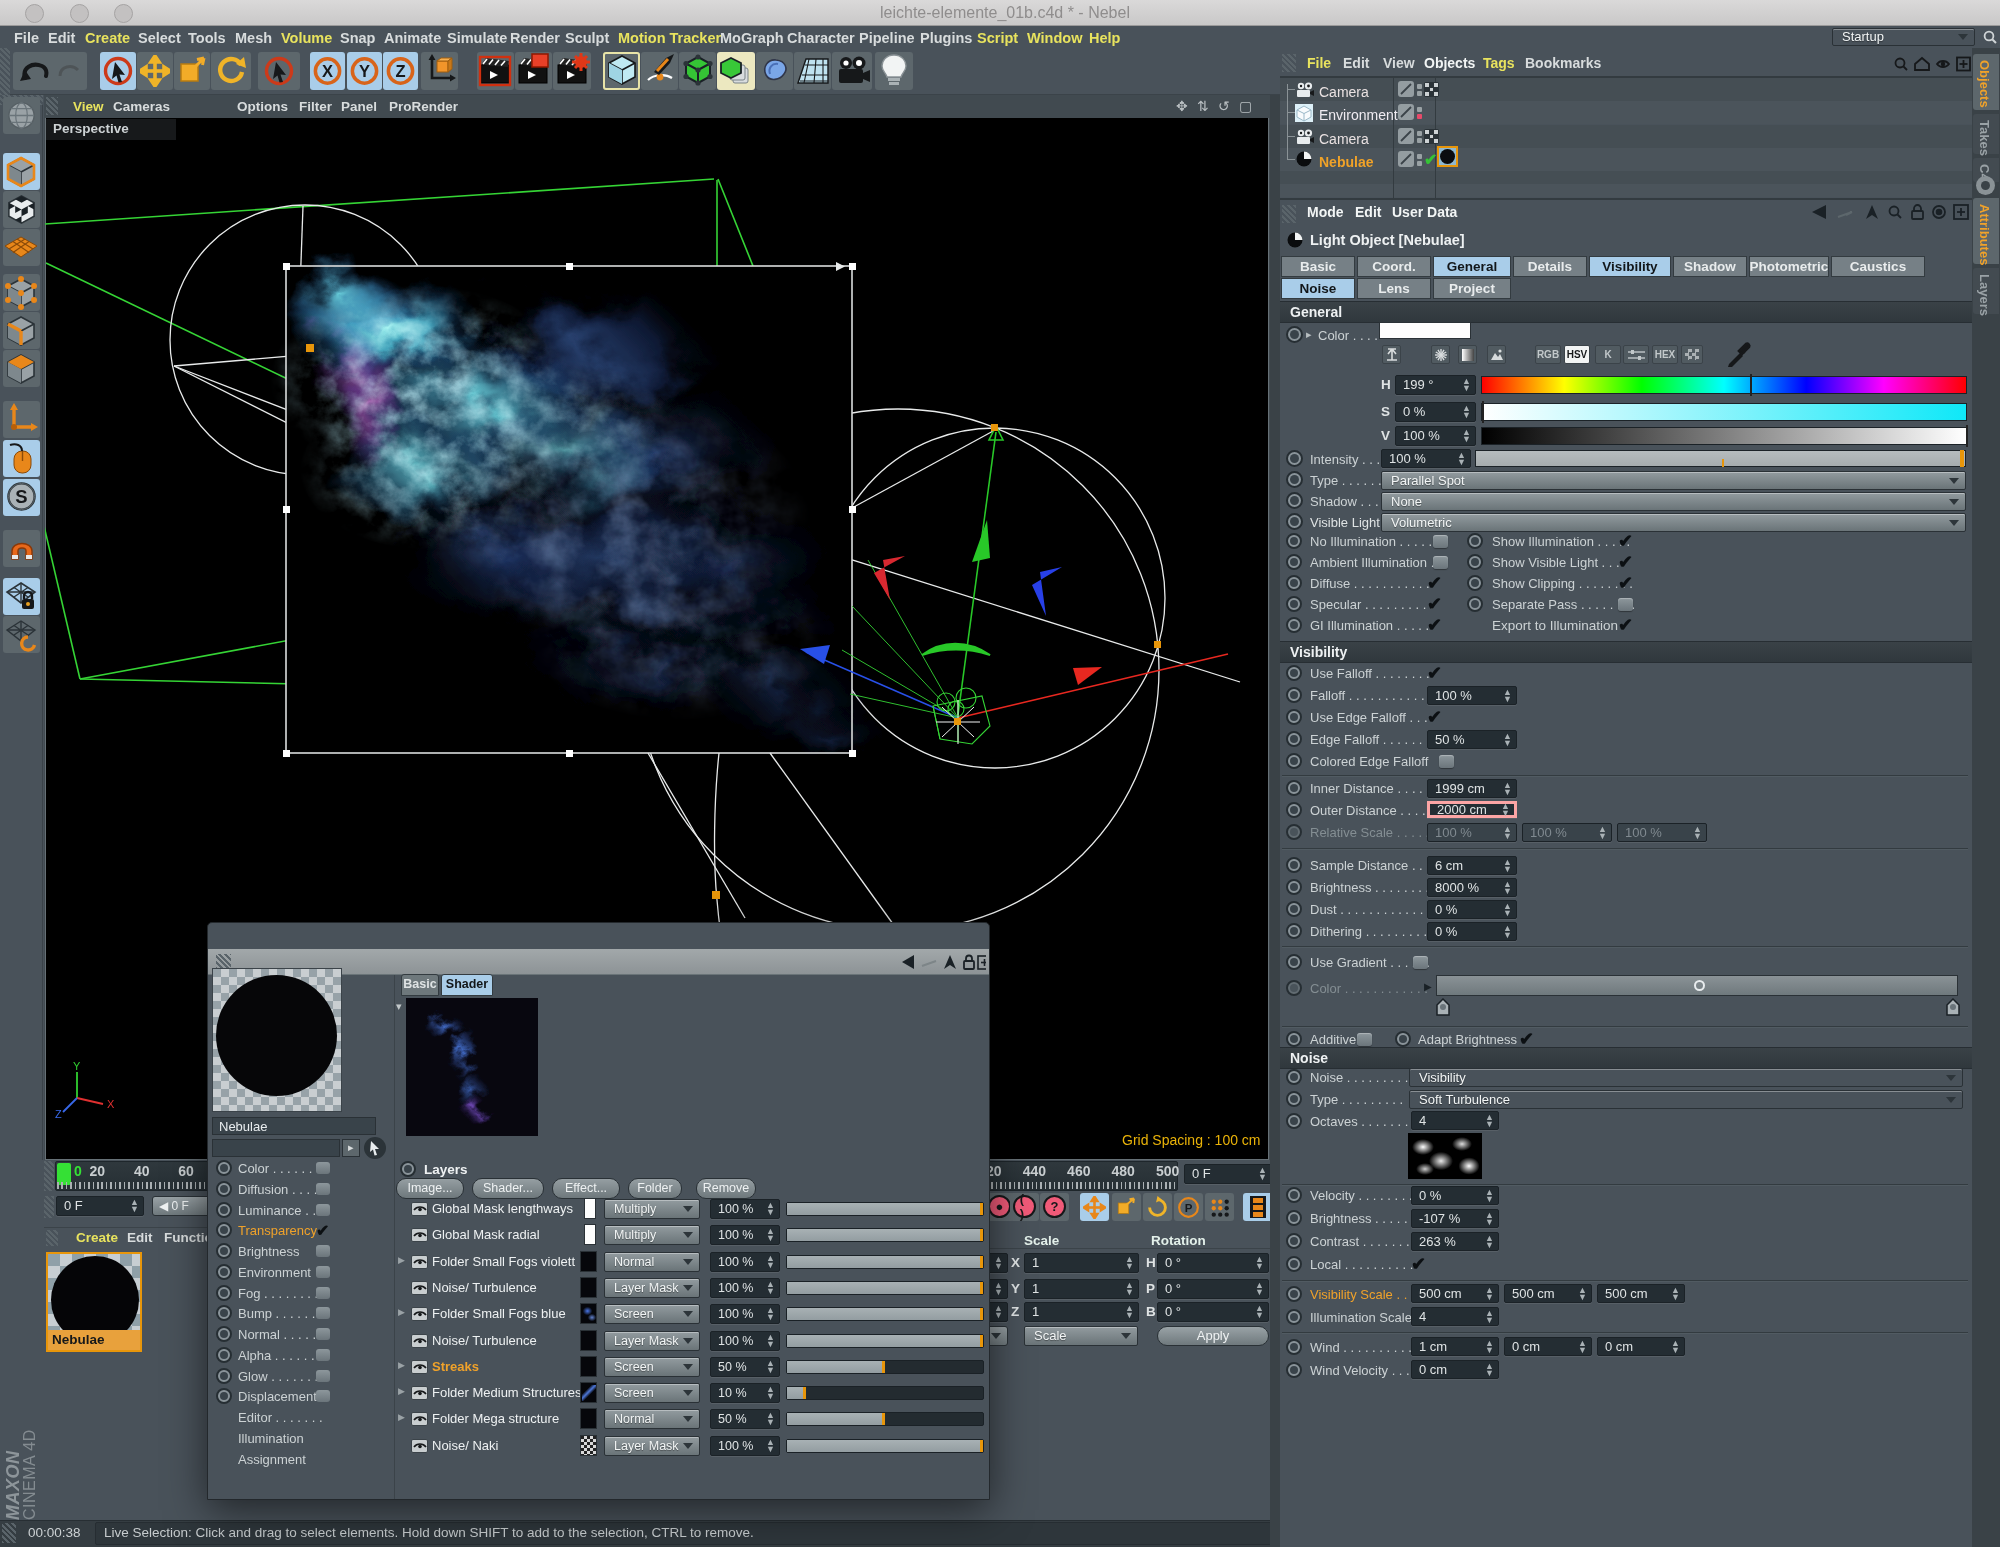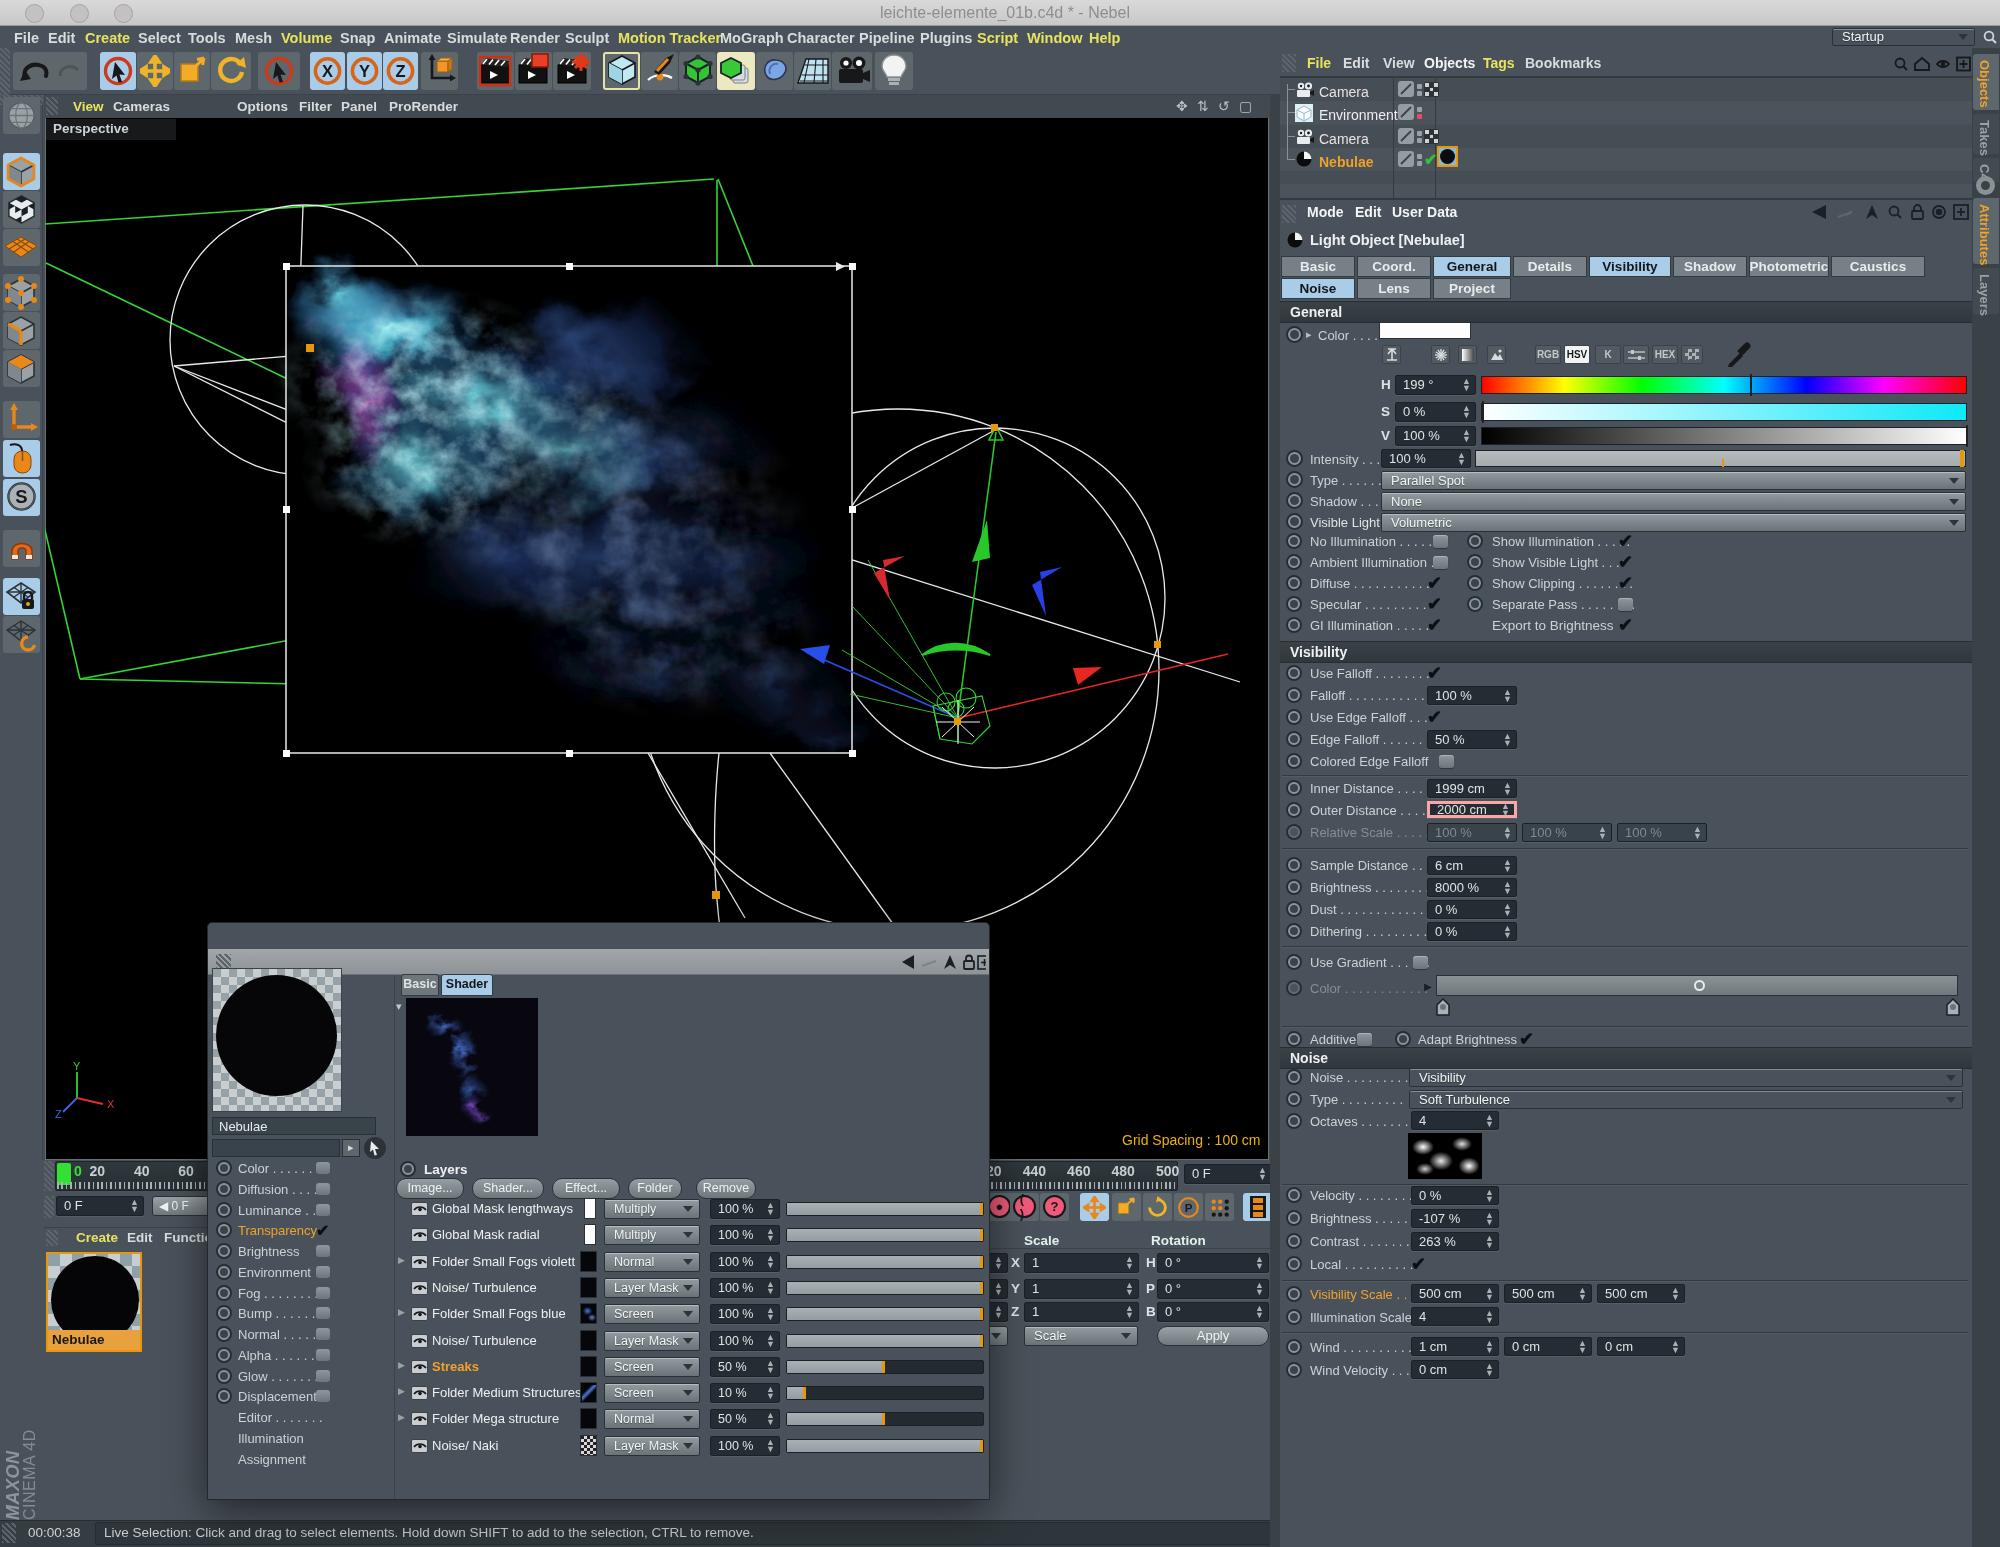--- a/index.html
+++ b/index.html
@@ -1064,21 +1064,21 @@
   </div>
 <div style="position:absolute;left:1492px;top:597px;color:#ccd2d4;font-size:13px;white-space:nowrap;">Separate Pass . . . . . . . . </div>
 <div style="position:absolute;left:1618px;top:598px;width:15px;height:13px;border-radius:3px;background:linear-gradient(#8d979c,#6b757b);box-shadow:inset 0 1px 1px rgba(255,255,255,.3),0 1px 1px rgba(0,0,0,.35);"></div>
 <div style="position:absolute;left:1286px;top:617px;width:16px;height:16px;border-radius:50%;background:#8a949a;border:2px solid #262e33;">
     <div style="position:absolute;left:2px;top:2px;right:2px;bottom:2px;border-radius:50%;background:#39434a;"></div>
   </div>
 <div style="position:absolute;left:1310px;top:618px;color:#ccd2d4;font-size:13px;white-space:nowrap;">GI Illumination . . . . . </div>
 <div style="position:absolute;left:1427px;top:619px;width:17px;height:15px;">
     <span style="position:absolute;left:0px;top:-5px;color:#0c1013;font-size:18px;font-weight:bold;">✔</span>
   </div>
-<div style="position:absolute;left:1492px;top:618px;color:#ccd2d4;font-size:13.5px;white-space:nowrap;">Export to Brightness</div>
+<div style="position:absolute;left:1492px;top:618px;color:#ccd2d4;font-size:13.5px;white-space:nowrap;">Export to Illumination</div>
 <div style="position:absolute;left:1618px;top:619px;width:17px;height:15px;">
     <span style="position:absolute;left:0px;top:-5px;color:#0c1013;font-size:18px;font-weight:bold;">✔</span>
   </div>
 <div style="position:absolute;left:1280px;top:641px;width:692px;height:22px;background:linear-gradient(#3a4247,#30383d);border-top:1px solid #272e33;border-bottom:1px solid #272e33;">
     <span style="position:absolute;left:10px;top:50%;transform:translateY(-52%);color:#eef1f2;font-size:14px;font-weight:bold;">Visibility</span>
   </div>
 <div style="position:absolute;left:1286px;top:665px;width:16px;height:16px;border-radius:50%;background:#8a949a;border:2px solid #262e33;">
     <div style="position:absolute;left:2px;top:2px;right:2px;bottom:2px;border-radius:50%;background:#39434a;"></div>
   </div>
 <div style="position:absolute;left:1310px;top:666px;color:#ccd2d4;font-size:13px;white-space:nowrap;">Use Falloff . . . . . . . . </div>

